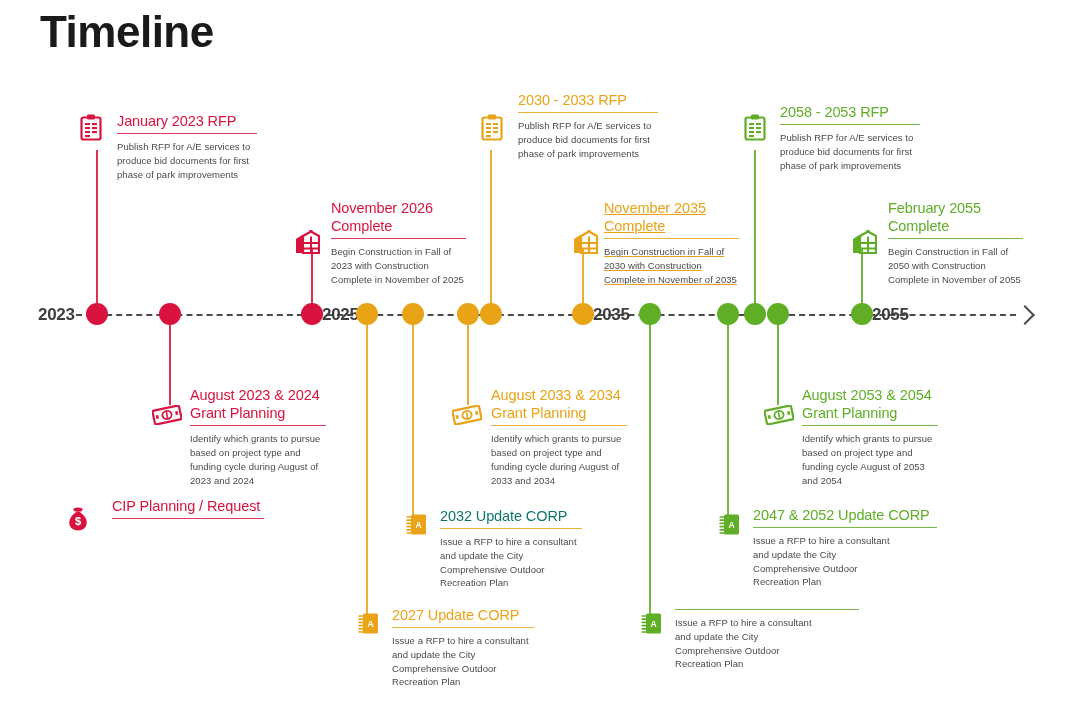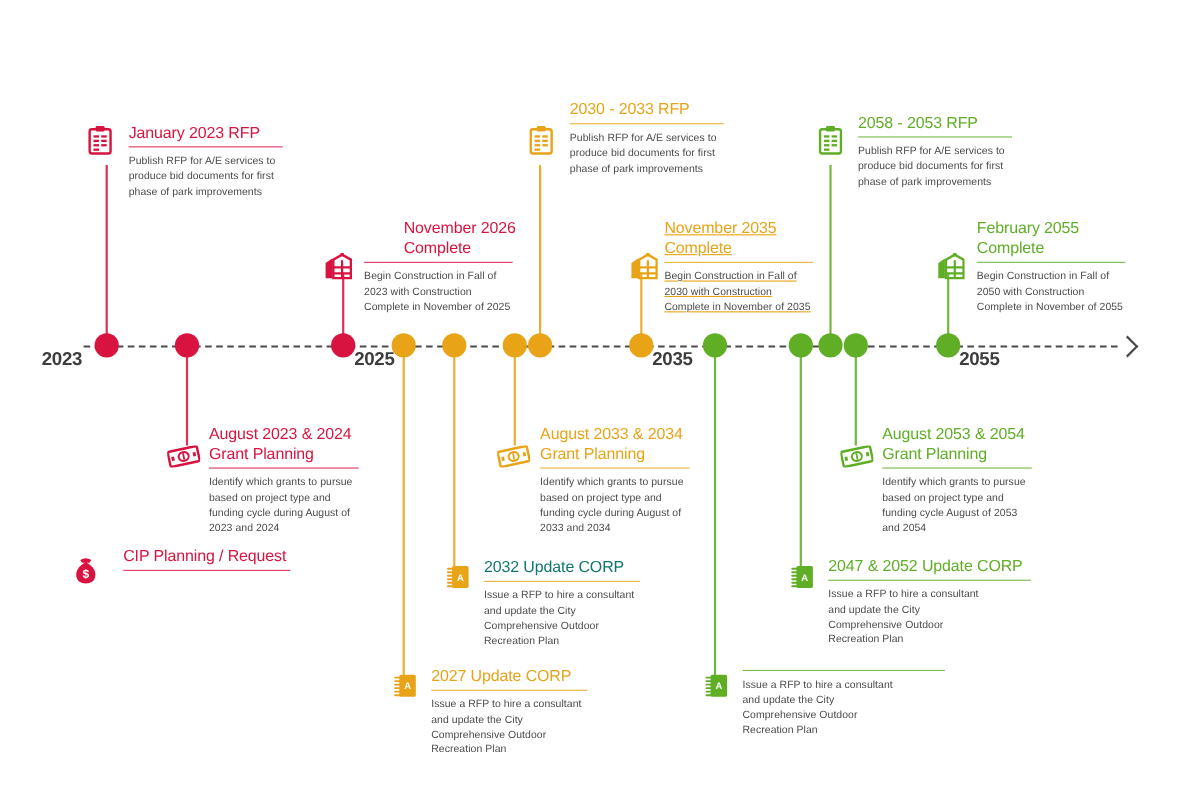--- a/index.html
+++ b/index.html
@@ -54,21 +54,20 @@
     transform: rotate(45deg);
   }
   .axis-year {
     position: absolute;
     top: 305px;
     font-size: 17px;
     font-weight: bold;
     color: #3d3d3d;
     letter-spacing: -0.3px;
     white-space: nowrap;
-    margin-top: 12px;
   }
 
   
   .node {
     position: absolute;
     border-radius: 50%;
     z-index: 5;
   }
 
   
@@ -111,20 +110,21 @@
     position: absolute;
     z-index: 7;
     display: block;
   }
 </style>
 </head>
 <body>
 
 <div id="canvas">
 
+  <div class="page-title">Timeline</div>
 
   <div class="axis-layer">
     <div class="axis-line"></div>
     <div class="axis-arrow"></div>
     <div id="year-labels">
         <div class="axis-year" style="left: 38px; color: rgb(61, 61, 61);">2023</div>
         <div class="axis-year" style="left: 322px; color: rgb(61, 61, 61);">2025</div>
         <div class="axis-year" style="left: 593px; color: rgb(61, 61, 61);">2035</div>
         <div class="axis-year" style="left: 872px; color: rgb(61, 61, 61);">2055</div>
       </div>
@@ -181,21 +181,21 @@
       </div>
       <div class="icon" style="left: 294px; top: 230px;"><svg width="26" height="24" viewBox="0 0 26 24">
       <path d="M2 23 L2 9 L8 5 L8 23 Z" fill="#D8133F"></path>
       <path d="M9 23 L9 6 L17 1.5 L25 6 L25 23 Z" fill="none" stroke="#D8133F" stroke-width="2.2"></path>
       <line x1="17" y1="6.5" x2="17" y2="23" stroke="#D8133F" stroke-width="2"></line>
       <line x1="9.5" y1="13" x2="24.5" y2="13" stroke="#D8133F" stroke-width="2"></line>
       <line x1="9.5" y1="18.5" x2="24.5" y2="18.5" stroke="#D8133F" stroke-width="2"></line>
       <rect x="15.5" y="0" width="3" height="3" fill="#D8133F"></rect>
     </svg></div>
       <div class="card" style="left: 331px; top: 199px; color: rgb(216, 19, 63);">
-        <div class="card-title" style="color: rgb(216, 19, 63); margin-left: 36px;">November 2026
+        <div class="card-title" style="color: rgb(216, 19, 63);">November 2026
 Complete</div>
         <div class="card-rule" style="width: 135px;"></div>
         <div class="card-body">Begin Construction in Fall of
 2023 with Construction
 Complete in November of 2025</div>
       </div>
       <div class="icon" style="left: 481px; top: 114px;"><svg width="22" height="27" viewBox="0 0 22 27">
       <rect x="1.5" y="3.5" width="19" height="22" rx="2" fill="none" stroke="#E8A317" stroke-width="2.2"></rect>
       <rect x="7" y="0.5" width="8" height="5" rx="1.2" fill="#E8A317"></rect>
       <rect x="5" y="9" width="5" height="2.1" fill="#E8A317"></rect>

